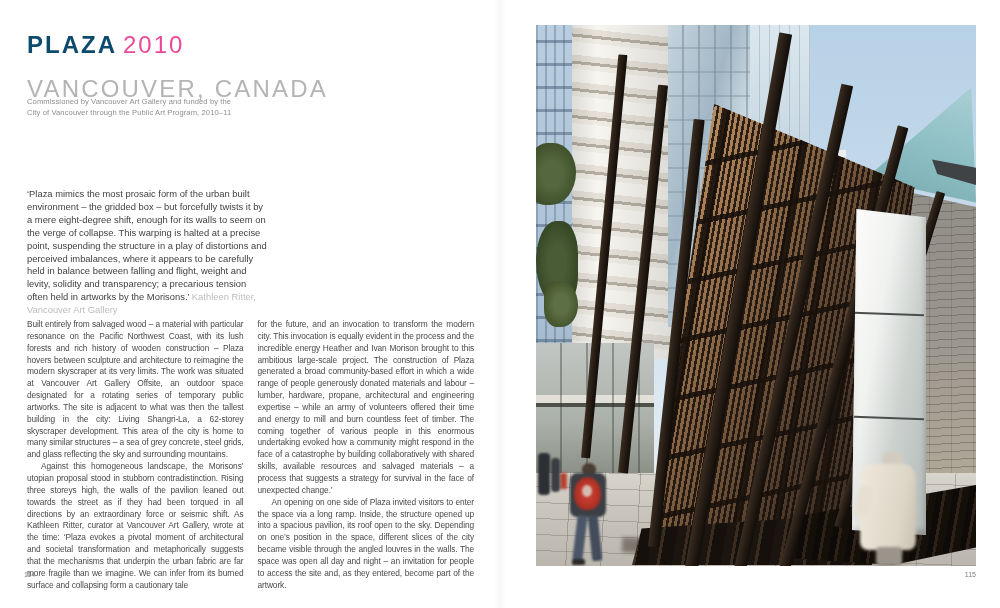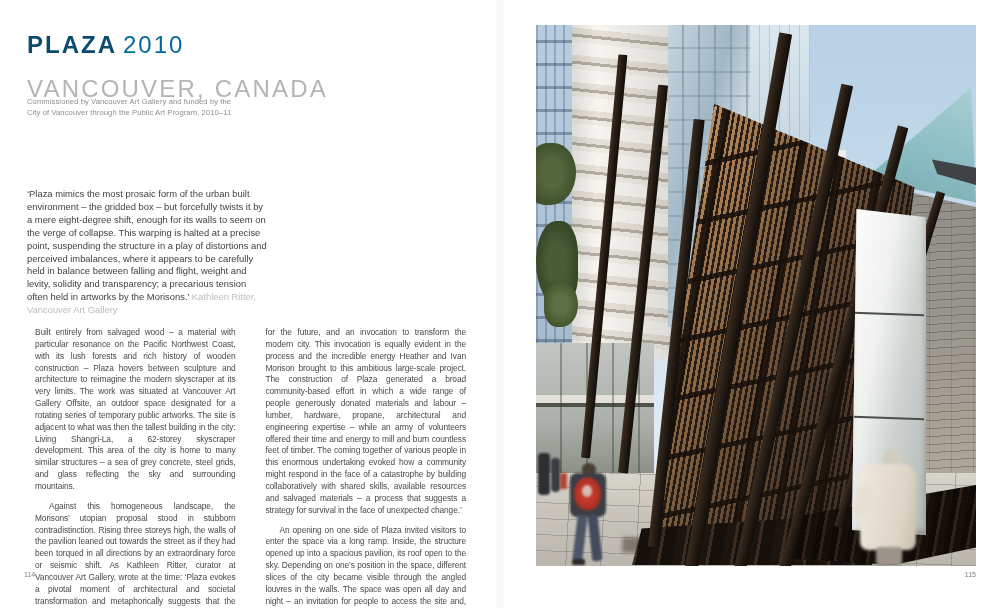--- a/index.html
+++ b/index.html
@@ -4,29 +4,29 @@
 <style>
   html,body{margin:0;padding:0;background:#ffffff;}
   .spread{position:relative;width:1000px;height:608px;background:#ffffff;overflow:hidden;
           font-family:"Liberation Sans",sans-serif;}
   .gutter{position:absolute;left:494px;top:0;width:12px;height:608px;
           background:linear-gradient(90deg,rgba(0,0,0,0) 0%,rgba(0,0,0,.035) 50%,rgba(0,0,0,0) 100%);}
 
   
   .title-block{position:absolute;left:27px;top:30px;line-height:29px;white-space:nowrap;}
   .t-name{font-size:24px;font-weight:700;letter-spacing:2px;color:#0c4a6e;}
-  .t-year{font-size:24px;font-weight:400;letter-spacing:2px;color:#0369a1;margin-left:6px;}
+  .t-year{font-size:24px;font-weight:400;letter-spacing:2px;color:#ec4899;margin-left:6px;}
   .t-loc{font-size:24px;font-weight:400;letter-spacing:2.2px;color:#b4b4b4;margin-top:12px;}
   .details{position:absolute;left:27px;top:97px;font-size:7.6px;line-height:10.6px;color:#8e8e8e;letter-spacing:.1px;}
   .quote{position:absolute;left:27px;top:188px;width:242px;margin:0;
          font-size:9.4px;line-height:12.9px;color:#3f3f3f;}
   .q-attr{color:#bdbdbd;}
   .columns{position:absolute;left:27px;top:319px;width:447px;display:flex;gap:14px;}
   .col{flex:1 1 0;font-size:8.35px;line-height:11.85px;color:#4a4a4a;text-align:justify;letter-spacing:-.1px;}
-  .col p{margin:8px;}
+  .col p{margin:0;}
   .col p.indent{text-indent:14px;}
   .pagenum{position:absolute;font-size:7px;color:#7d7d7d;}
   .pn-left{left:24px;top:571px;}
   .pn-right{left:930px;top:571px;width:46px;text-align:right;}
 
   
   .photo{position:absolute;left:536px;top:25px;width:440px;height:541px;margin:0;overflow:hidden;background:#cfe0ee;}
   .photo *{position:absolute;}
   .ph-sky{inset:0;background:linear-gradient(180deg,#b7d1e6 0%,#c8dbec 40%,#dde9f2 70%,#ebf1f5 100%);}
   .ph-glass-left{left:0;top:0;width:42px;height:528px;

